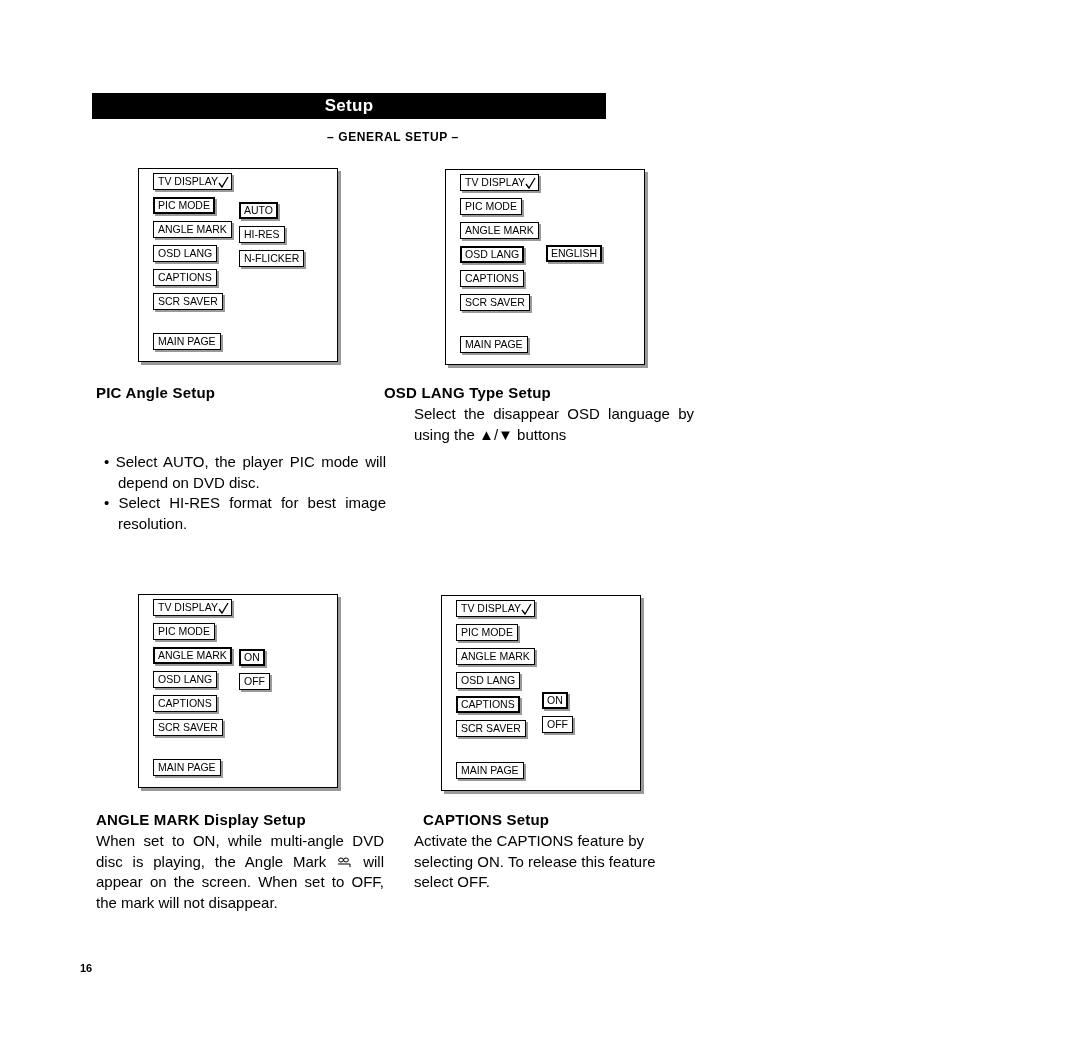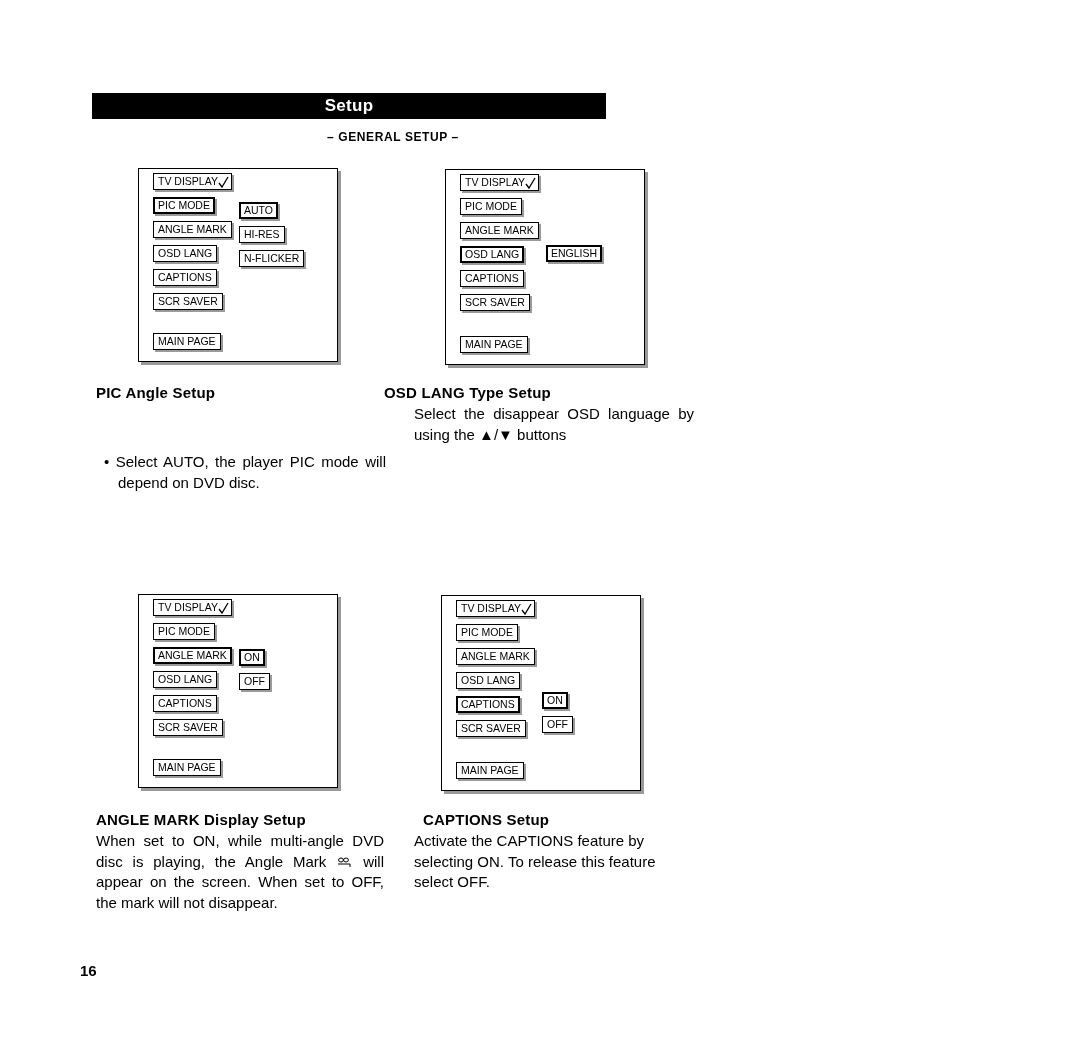--- a/index.html
+++ b/index.html
@@ -112,21 +112,21 @@
   .para .bullet-line {
     text-indent: -11px;
     padding-left: 11px;
   }
 
   .page-num {
     position: absolute;
     left: 80px;
     top: 962px;
     font-weight: bold;
-    font-size: 15px;
+    font-size: 11px;
   }
 
   .anglemark-glyph {
     display: inline-block;
     width: 17px;
     height: 13px;
     vertical-align: -2px;
     position: relative;
   }
 </style>
@@ -168,20 +168,21 @@
   </div>
   <div class="val-col" style="top:73px;">
     <div class="osd-item"><span class="cell val-wide highlight">ENGLISH</span></div>
   </div>
   <div class="mainpage"><span class="cell wide">MAIN PAGE</span></div>
 </div>
 
 <div class="subhead" style="left:96px; top:384px;">PIC Angle Setup</div>
 <div class="para" style="left:96px; top:404px; width:290px;">
   <div class="bullet-line" style="padding-left:22px; text-indent:-14px;margin-top:48px;">• Select AUTO, the player PIC mode will depend on DVD disc.</div>
+  <div class="bullet-line" style="padding-left:22px; text-indent:-14px;">• Select HI-RES format for best image resolution.</div>
 </div>
 
 <div class="subhead" style="left:384px; top:384px;">OSD LANG Type Setup</div>
 <div class="para" style="left:414px; top:404px; width:280px;">Select the disappear OSD language by using the ▲/▼ buttons</div>
 
 <div class="osd" style="left:138px; top:594px; width:198px; height:192px;">
   <div class="menu-col">
     <div class="osd-item"><span class="cell wide"><span>TV DISPLAY</span><span class="tvd-check"><svg width="11" height="13" viewBox="0 0 11 13">
               <path d="M1 7 L4 11 L10 1" stroke="#000" stroke-width="1.3" fill="none"></path>
             </svg></span></span></div>

